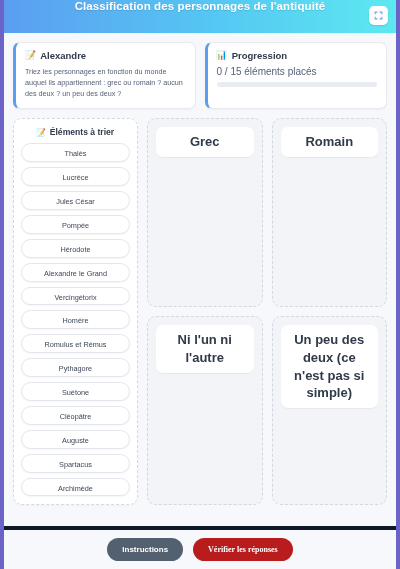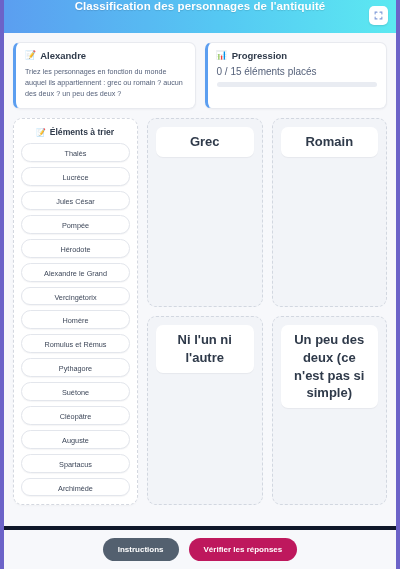--- a/index.html
+++ b/index.html
@@ -213,21 +213,21 @@
     border: none;
     border-radius: 999px;
     font-family: "Liberation Sans", sans-serif;
     font-size: 8px;
     font-weight: bold;
     color: #ffffff;
     padding: 7px 15px;
     cursor: pointer;
   }
   .btn-primary { background: #53606f; }
-  .btn-disabled { background: #be185d; cursor: default; }
+  .btn-disabled { background: #b91c1c; cursor: default; font-family: Liberation Serif, serif; }
 </style>
 </head>
 <body>
 
 <div class="edge-strip left"></div>
 <div class="edge-strip right"></div>
 
 <div class="page">
 
   <div class="app-header">

